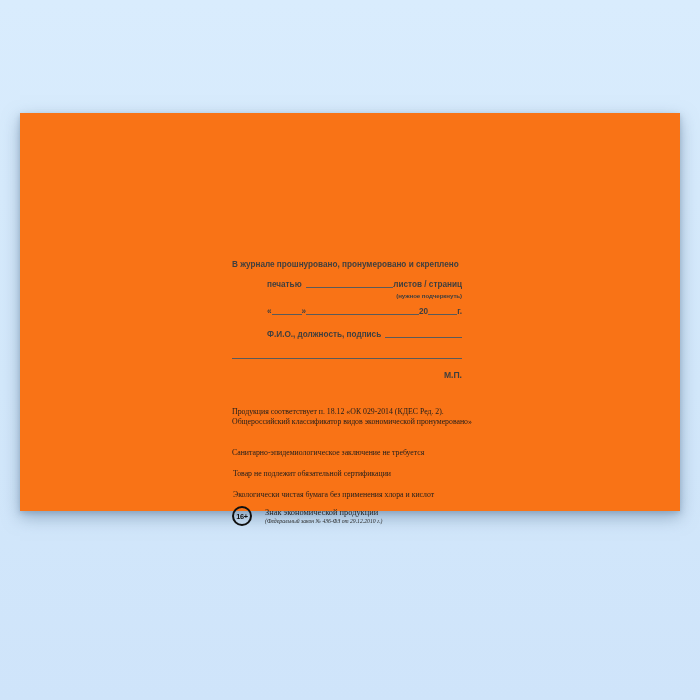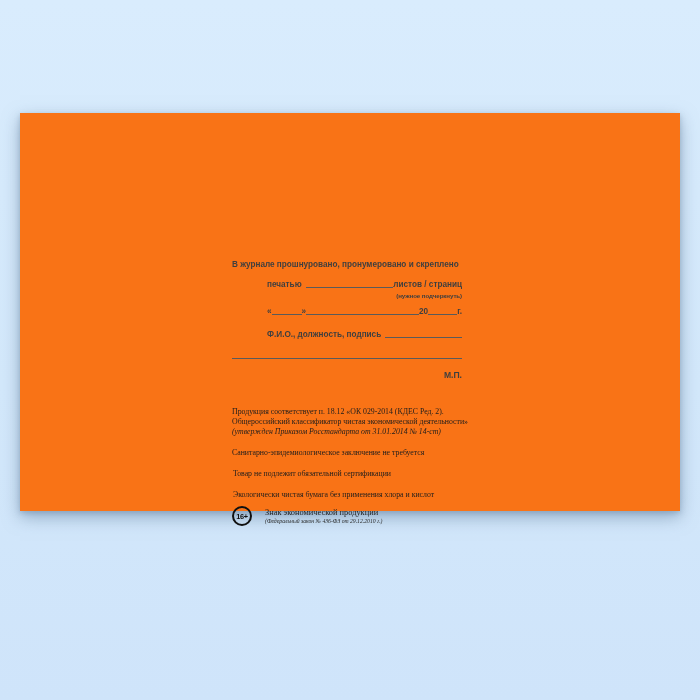--- a/index.html
+++ b/index.html
@@ -136,22 +136,21 @@
       <span class="sp"></span>
       <span class="bl bl-grow"></span>
     </div>
 
     <div class="full-line"></div>
 
     <div class="sans mp">М.П.</div>
 
     <div class="serif compliance">
       <div>Продукция соответствует п. 18.12 «ОК 029-2014 (КДЕС Ред. 2).</div>
-      <div>Общероссийский классификатор чистая экономической деятельности»</div>
-      <div class="it">(утвержден Приказом Росстандарта от 31.01.2014 № 14-ст)</div>
+      <div>Общероссийский классификатор видов экономической пронумеровано»</div>
     </div>
 
     <div class="serif sanitary">Санитарно-эпидемиологическое заключение не требуется</div>
 
     <div class="serif cert">Товар не подлежит обязательной сертификации</div>
 
     <div class="serif eco">Экологически чистая бумага без применения хлора и кислот</div>
 
     <div class="age-row">
       <div class="age-badge">16+</div>

